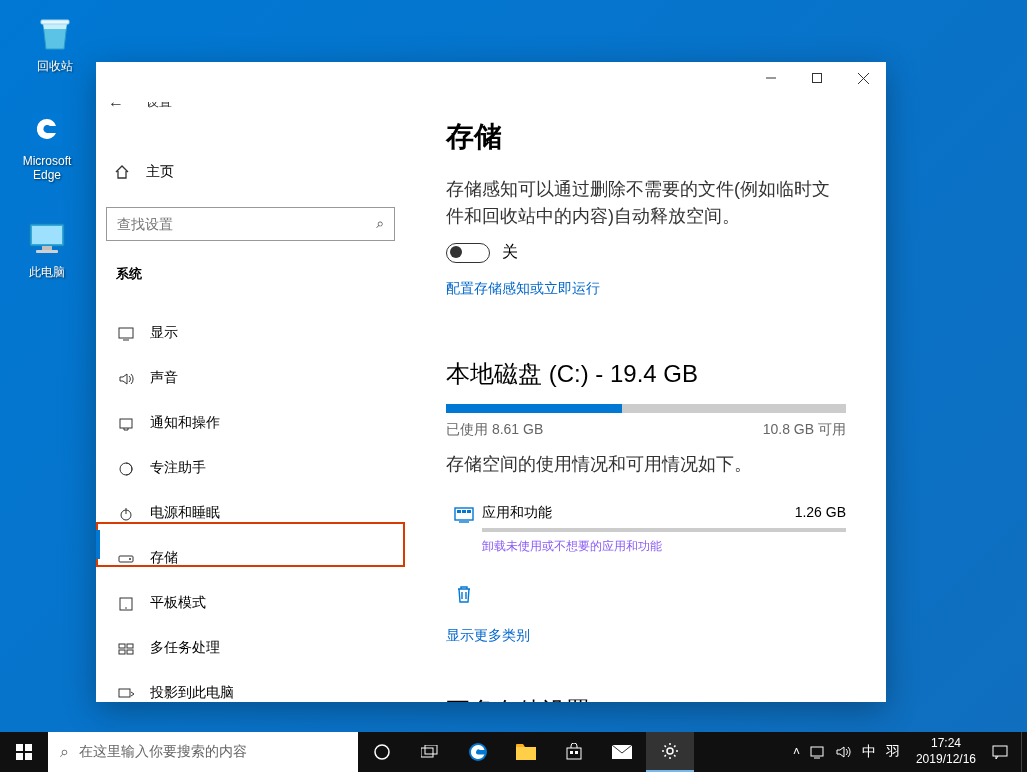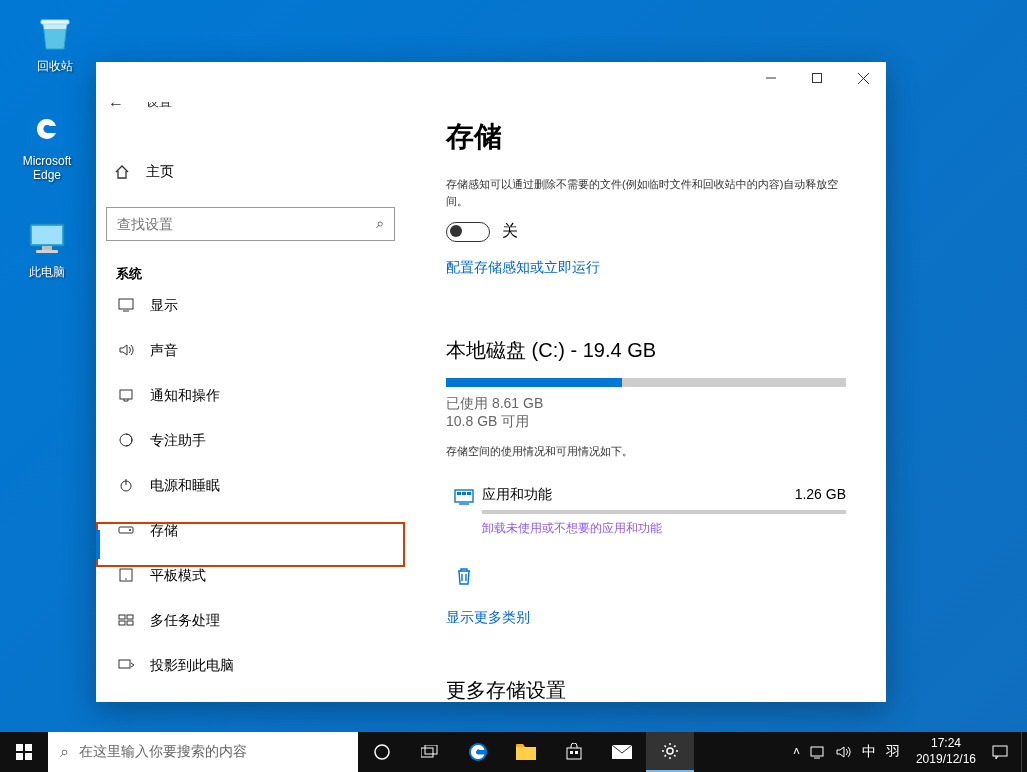--- a/index.html
+++ b/index.html
@@ -20,39 +20,39 @@
 .back-row { display: flex; align-items: center; height: 40px; margin-top: -20px; }
 .back-btn { width: 40px; height: 40px; display: flex; align-items: center; justify-content: center; cursor: pointer; font-size: 16px; color: #333; }
 .app-title { margin-left: 10px; font-size: 13px; color: #333; }
 .home-row { display: flex; align-items: center; height: 40px; margin: 30px 0 16px; padding-left: 16px; cursor: pointer; }
 .home-row .icon { width: 20px; display: flex; justify-content: center; font-size: 16px; }
 .home-row .label { margin-left: 14px; font-size: 14px; }
 .search-box { margin: 0 10px 18px; height: 34px; border: 1px solid #999; display: flex; align-items: center; padding: 0 10px; }
 .search-box input { flex: 1; border: none; outline: none; font-size: 14px; }
 .search-box .search-icon { font-size: 14px; color: #555; }
 .section-label { font-size: 13px; font-weight: 600; padding: 6px 20px 14px; }
-.nav-item { display: flex; align-items: flex-start; height: 46px; padding-left: 20px; cursor: pointer; position: relative; }
+.nav-item { display: flex; align-items: flex-end; height: 46px; padding-left: 20px; cursor: pointer; position: relative; }
 .nav-item .icon { width: 20px; display: flex; justify-content: center; color: #333; }
 .nav-item .label { margin-left: 14px; font-size: 14px; }
 .nav-item.highlighted { outline: 2px solid #d83b01; outline-offset: -2px; }
 .nav-item.active::before { content: ""; position: absolute; left: 0; top: 8px; bottom: 8px; width: 4px; background: #0078d4; }
 
 .content { flex: 1; padding: 16px 40px 0 40px; overflow-y: auto; border-left: 1px solid transparent; }
 .content::-webkit-scrollbar { width: 4px; }
 .content::-webkit-scrollbar-thumb { background: #888; }
 .page-title { font-size: 28px; font-weight: 600; margin-bottom: 20px; }
-.desc-text { font-size: 11px; color: #333; line-height: 1.5; margin-bottom: 12px; }
+.desc-text { font-size: 18px; color: #333; line-height: 1.5; margin-bottom: 12px; }
 .toggle-row { display: flex; align-items: center; margin-bottom: 16px; }
 .toggle { width: 44px; height: 20px; border: 1.5px solid #333; border-radius: 10px; position: relative; margin-right: 12px; cursor: pointer; }
 .toggle .knob { position: absolute; width: 12px; height: 12px; border-radius: 50%; background: #333; top: 2.5px; left: 3px; }
 .link { color: #0066cc; font-size: 14px; cursor: pointer; display: inline-block; margin-bottom: 10px; }
-.section-title { font-size: 20px; font-weight: 400; margin: 50px 0 14px; }
+.section-title { font-size: 24px; font-weight: 400; margin: 50px 0 14px; }
 .disk-bar { height: 9px; background: #ccc; position: relative; margin-bottom: 8px; }
 .disk-bar .used { position: absolute; left: 0; top: 0; bottom: 0; background: #0078d4; }
-.disk-row { display: flex; justify-content: space-between; font-size: 14px; color: #666; margin-bottom: 12px; flex-direction: column; }
+.disk-row { display: flex; justify-content: space-between; font-size: 14px; color: #666; margin-bottom: 12px; }
 .storage-category { display: flex; align-items: flex-start; padding: 14px 0; }
 .storage-category .cat-icon { width: 36px; display: flex; justify-content: center; color: #0078d4; }
 .storage-category .cat-body { flex: 1; }
 .storage-category .cat-head { display: flex; justify-content: space-between; font-size: 14px; margin-bottom: 6px; }
 .storage-category .cat-bar { height: 4px; background: #ccc; margin-bottom: 6px; }
 .storage-category .cat-sub { font-size: 12px; color: #8b5cf6; }
 
 
 .taskbar { position: absolute; left: 0; right: 0; bottom: 0; height: 40px; background: #101010; display: flex; align-items: stretch; color: white; }
 .start-btn { width: 48px; display: flex; align-items: center; justify-content: center; cursor: pointer; }

